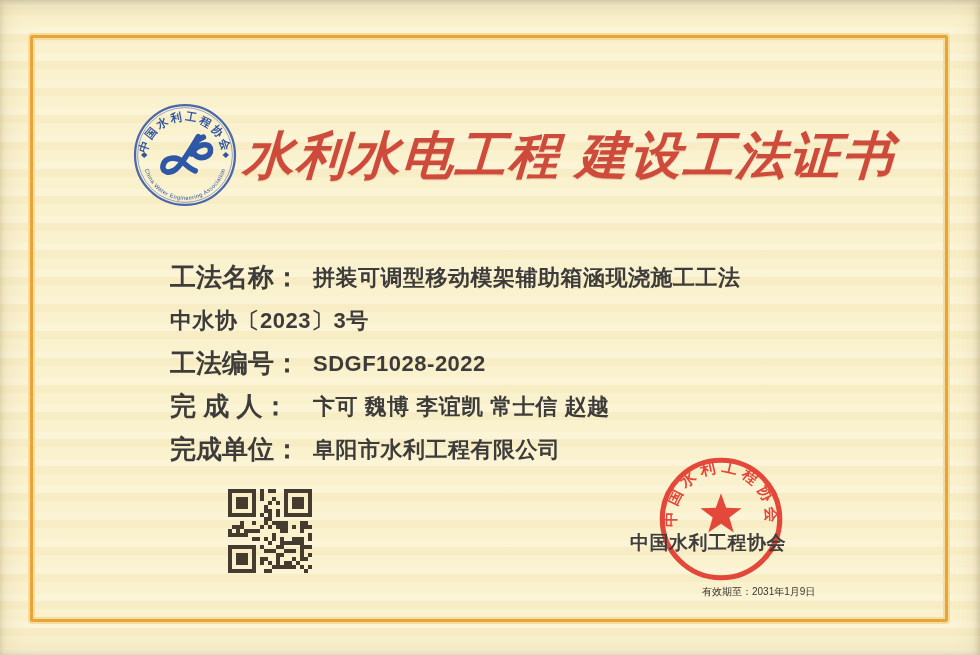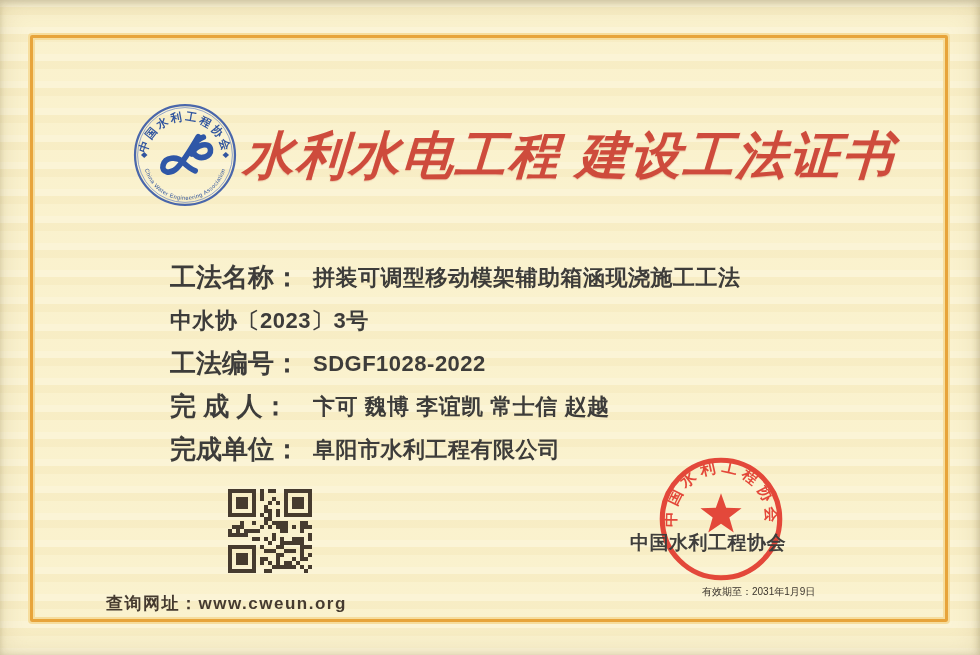--- a/index.html
+++ b/index.html
@@ -332,16 +332,13 @@
       <textPath href="#sealArc" startOffset="50%" text-anchor="middle">中国水利工程协会</textPath>
     </text>
   </svg>
 
   <div class="issue-date">中国水利工程协会</div>
 
   <div class="valid">
     <span>有效期至：</span><span>2031年1月9日</span>
   </div>
 
-  <div class="url">
-    <span>查询网址：</span><span>www.cweun.org</span>
-  </div>
 </div>
 
 </body></html>

